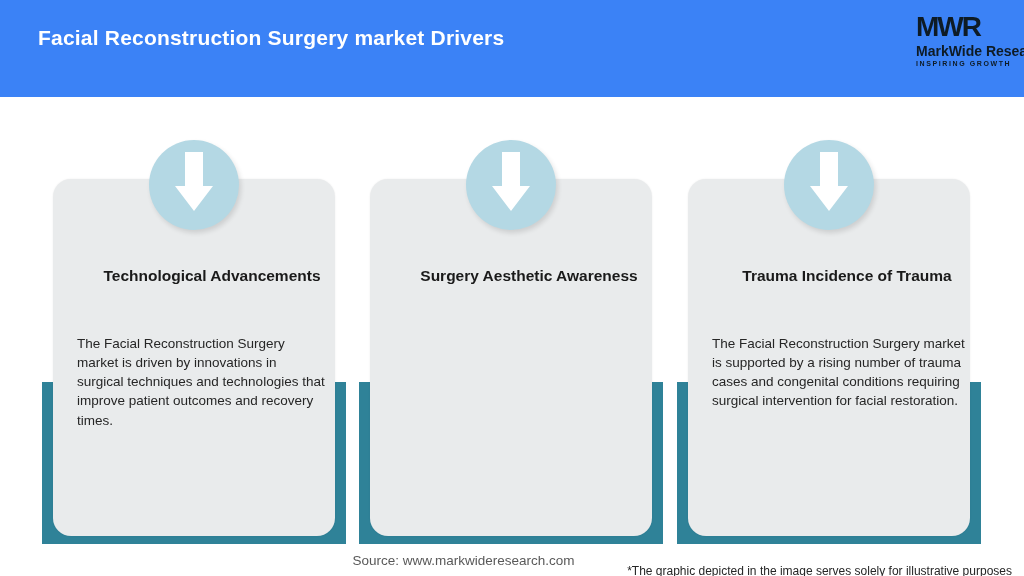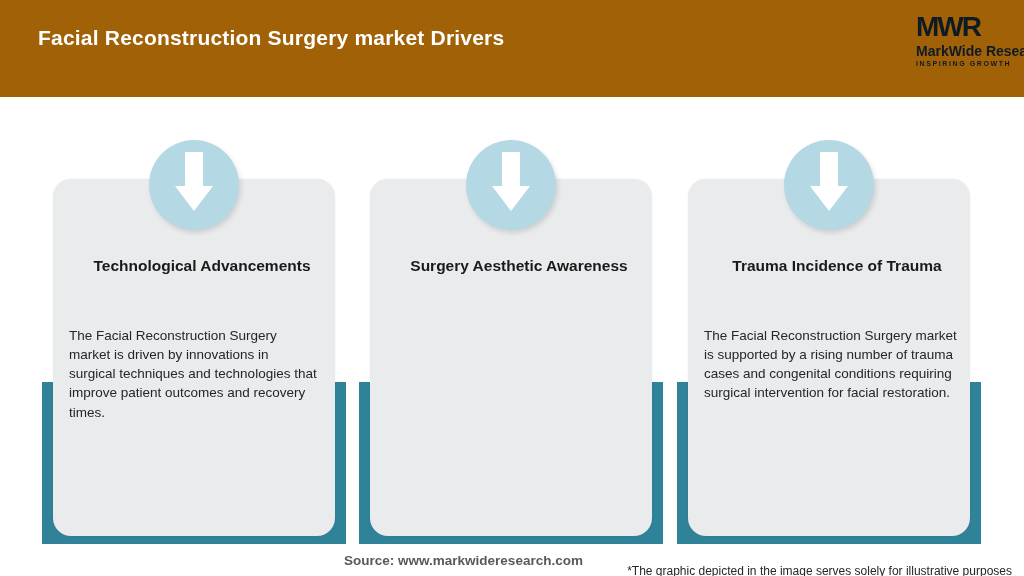--- a/index.html
+++ b/index.html
@@ -6,21 +6,21 @@
   body{
     width:1024px;height:576px;
     background:#ffffff;
     font-family:"Liberation Sans", sans-serif;
     position:relative;
     overflow:hidden;
   }
   
   .header-bar{
     position:absolute;left:0;top:0;width:1024px;height:97px;
-    background:#a16207;
+    background:#3b82f6;
   }
   .page-title{
     position:absolute;left:38px;top:26px;margin:0;
     font-size:21px;font-weight:bold;color:#ffffff;
     letter-spacing:0.2px;
   }
   .logo{
     position:absolute;right:16px;top:13px;width:92px;
     color:#0E1B25;line-height:1;
   }
@@ -50,32 +50,32 @@
     background:#E9EBEC;border-radius:18px;
     box-shadow:0 0 2px rgba(0,0,0,0.08);
   }
   .icon-circle{
     position:absolute;left:107px;top:0;width:90px;height:90px;
     background:#B4D8E4;border-radius:50%;
     box-shadow:2px 3px 5px rgba(0,0,0,0.12);
   }
   .icon-circle svg{display:block;width:90px;height:90px;}
   .card-title{
-    position:absolute;left:11px;top:109px;width:282px;margin:8px;
+    position:absolute;left:11px;top:109px;width:282px;margin:18px;
     text-align:center;font-size:15.5px;font-weight:bold;color:#1A1A1A;
   }
   .card-body{
-    position:absolute;left:23px;top:182px;width:262px;margin:4px;
+    position:absolute;left:23px;top:182px;width:262px;margin:12px;
     font-size:13.5px;line-height:1.42;color:#262626;
     white-space:pre-line;
   }
   
   .source-line{
     position:absolute;left:0;top:553px;width:927px;
-    text-align:center;font-size:13.5px;font-weight:bold;color:#595959;
+    text-align:center;font-size:13.5px;font-weight:normal;color:#595959;
   }
   .disclaimer{
     position:absolute;right:12px;top:564px;
     font-size:12px;color:#262626;
   }
 </style>
 </head>
 <body>
 
 <div class="header-bar">

